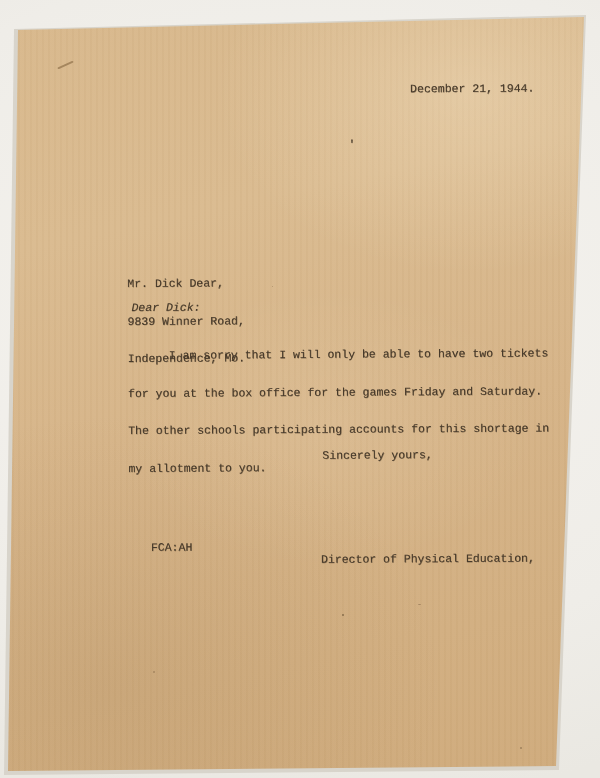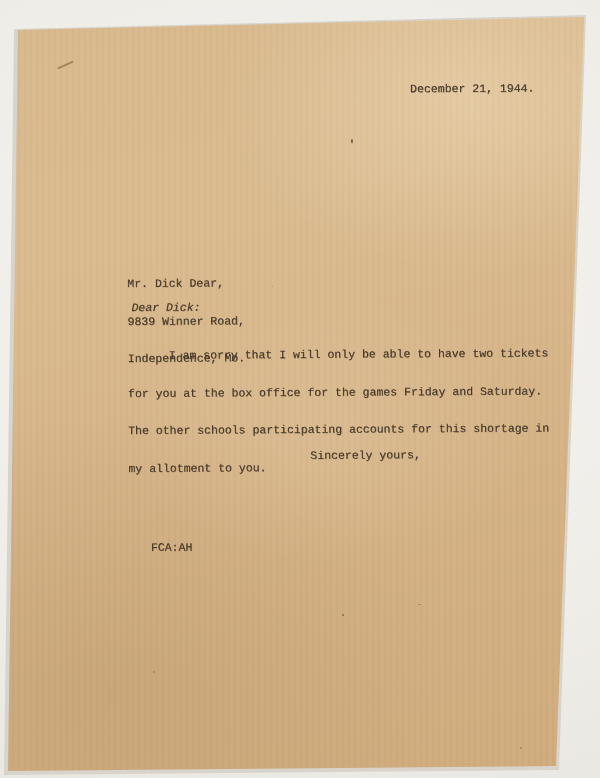--- a/index.html
+++ b/index.html
@@ -91,21 +91,22 @@
     <div class="type" style="left:132px; top:301px;font-style:italic;">Dear Dick:</div>
 
     <div class="type" style="left:128px; top:324px;">
       <div class="indent-first">I am sorry that I will only be able to have two tickets</div>
       <div>for you at the box office for the games Friday and Saturday.</div>
       <div>The other schools participating accounts for this shortage in</div>
       <div>my allotment to you.</div>
     </div>
 
 
-    <div class="type" style="left:310px; top:450px;">Sincerely yours,</div>
+    <div class="type" style="left:322px; top:450px;">Sincerely yours,</div>
 
     <div class="type" style="left:320px; top:529px;">
+      <div>Director of Physical Education,</div>
     </div>
 
     <div class="type" style="left:133px; top:541px;margin-left:17px;">FCA:AH</div>
 
   </div>
 </div>
 
 </body></html>

